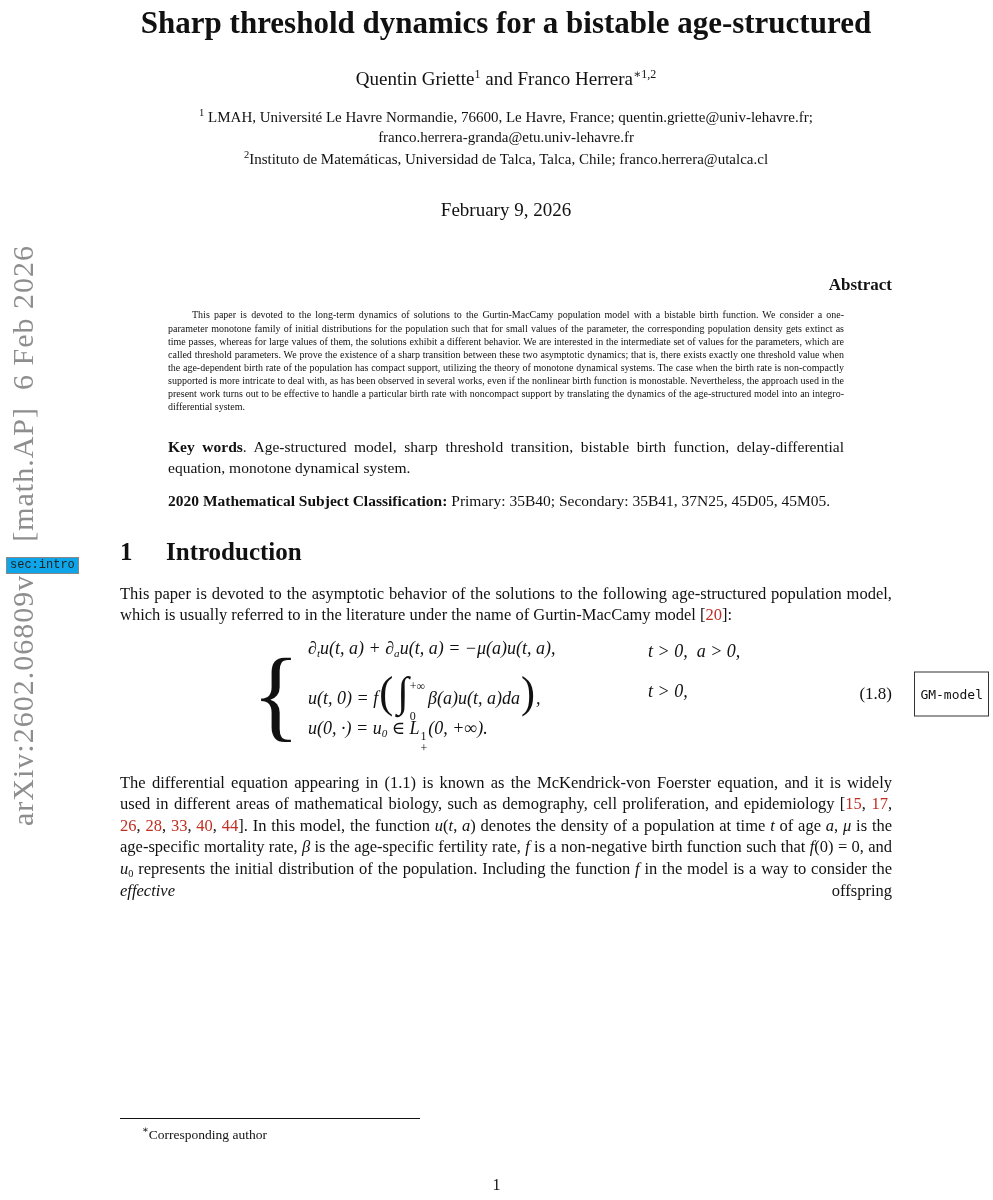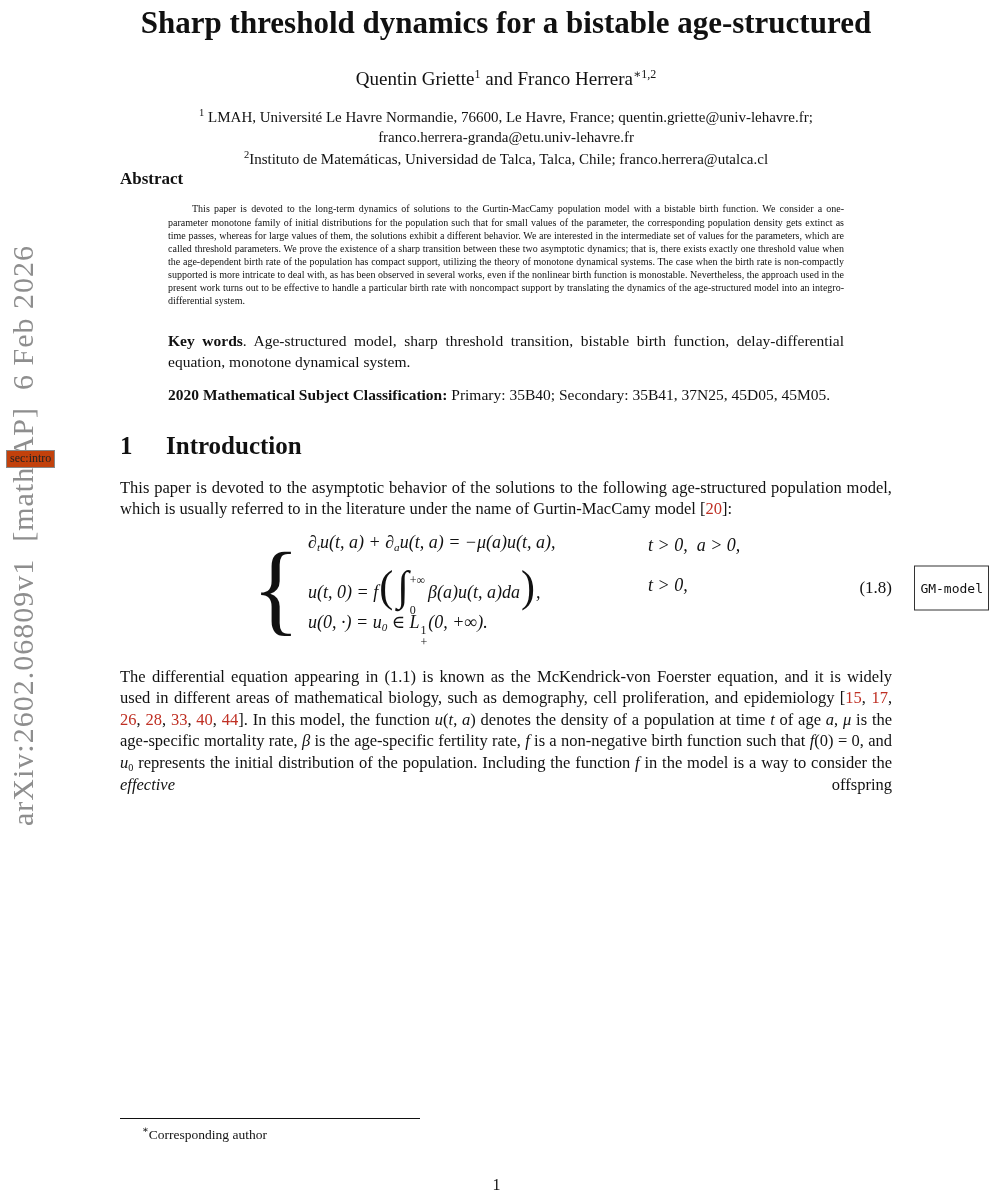--- a/index.html
+++ b/index.html
@@ -34,38 +34,38 @@
 
   .authors { margin-top: 24px; text-align: center; font-size: 19px; }
   .authors sup { font-size: 12px; }
 
   .affils { margin-top: 16px; text-align: center; font-size: 15px; line-height: 1.32; }
   .affils sup { font-size: 10.5px; }
   .affil-line { display: block; }
 
   .date { margin-top: 30px; text-align: center; font-size: 19px; }
 
-  .abstract-heading { text-align: left; font-weight: bold; font-size: 17px; }
+  .abstract-heading { margin-top: 54px; text-align: right; font-weight: bold; font-size: 17px; }
   .abstract-body {
     margin: 13px 48px 0 48px;
     font-size: 10px; line-height: 1.31;
     text-align: justify; text-indent: 24px;
   }
   .kw  { margin: 24px 48px 0; font-size: 15.5px; line-height: 1.32; text-align: justify; }
   .msc { margin: 13px 48px 0; font-size: 15.5px; line-height: 1.32; text-align: justify; }
   .kw b, .msc b { font-weight: bold; }
 
   h2.section { position: relative; margin: 26px 0 0; font-size: 25px; font-weight: bold; }
   .sec-num { display: inline-block; width: 46px; }
   .sec-label {
     position: absolute; left: -114px; bottom: -8px;
-    font-family: Liberation Serif, serif;
+    font-family: Liberation Mono, monospace;
     font-size: 12px; font-weight: normal;
     border: 1px solid #888; padding: 0 3px 1px;
-    color: #222; background: #c2410c;
+    color: #222; background: #0ea5e9;
   }
 
   .body-par { margin: 17px 0 0; font-size: 16.5px; line-height: 1.3; text-align: justify; }
   .body-par.cont { }
   .last-justify { text-align-last: justify; }
 
   .seg-cite { color: var(--citation, #bf2f23); cursor: pointer; }
   .seg-i { font-style: italic; }
   .seg-sub { font-size: 0.62em; vertical-align: -0.28em; }
 
@@ -122,20 +122,21 @@
     </h1>
 
     <div class="authors"><span>Quentin Griette</span><sup>1</sup><span> and </span><span>Franco Herrera</span><sup>∗1,2</sup></div>
 
     <div class="affils">
       <span class="affil-line"><sup>1</sup><span> LMAH, Université Le Havre Normandie, 76600, Le Havre, France; quentin.griette@univ-lehavre.fr;</span></span>
       <span class="affil-line"><span>franco.herrera-granda@etu.univ-lehavre.fr</span></span>
       <span class="affil-line"><sup>2</sup><span>Instituto de Matemáticas, Universidad de Talca, Talca, Chile; franco.herrera@utalca.cl</span></span>
     </div>
 
+    <div class="date">February 9, 2026</div>
 
     <div class="abstract-heading">Abstract</div>
     <p class="abstract-body">This paper is devoted to the long-term dynamics of solutions to the Gurtin-MacCamy population model with a bistable birth function. We consider a one-parameter monotone family of initial distributions for the population such that for small values of the parameter, the corresponding population density gets extinct as time passes, whereas for large values of them, the solutions exhibit a different behavior. We are interested in the intermediate set of values for the parameters, which are called threshold parameters. We prove the existence of a sharp transition between these two asymptotic dynamics; that is, there exists exactly one threshold value when the age-dependent birth rate of the population has compact support, utilizing the theory of monotone dynamical systems. The case when the birth rate is non-compactly supported is more intricate to deal with, as has been observed in several works, even if the nonlinear birth function is monostable. Nevertheless, the approach used in the present work turns out to be effective to handle a particular birth rate with noncompact support by translating the dynamics of the age-structured model into an integro-differential system.</p>
 
     <p class="kw"><b>Key words</b><span>. Age-structured model, sharp threshold transition, bistable birth function, delay-differential equation, monotone dynamical system.</span></p>
 
     <p class="msc"><b>2020 Mathematical Subject Classification:</b><span> Primary: 35B40; Secondary: 35B41, 37N25, 45D05, 45M05.</span></p>
 
     <h2 class="section">
       <span class="sec-label">sec:intro</span>

